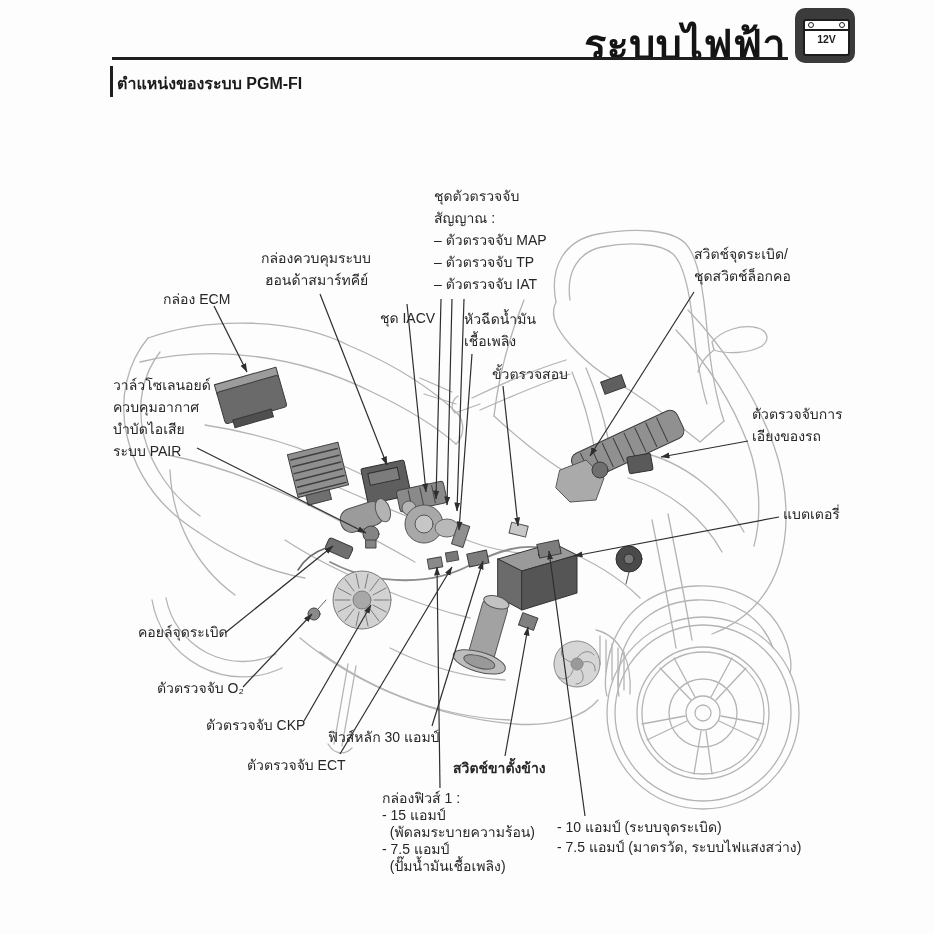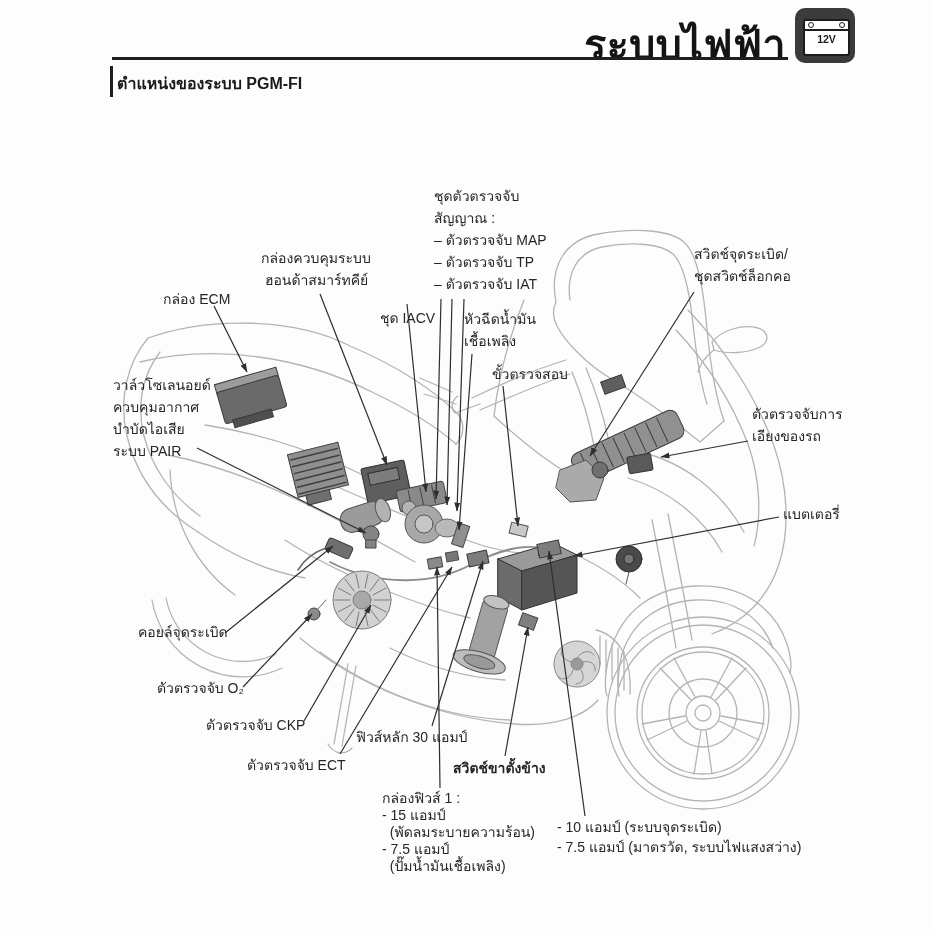--- a/index.html
+++ b/index.html
@@ -300,21 +300,21 @@
         </div>
         <div class="callout" style="left: 138px; top: 621px; line-height: 22px;">
           <div>คอยล์จุดระเบิด</div>
         </div>
         <div class="callout" style="left: 157px; top: 677px; line-height: 22px;">
           <div>ตัวตรวจจับ O₂</div>
         </div>
         <div class="callout" style="left: 206px; top: 714px; line-height: 22px;">
           <div>ตัวตรวจจับ CKP</div>
         </div>
-        <div class="callout" style="left: 328px; top: 726px; line-height: 22px; margin-left: 28px;">
+        <div class="callout" style="left: 328px; top: 726px; line-height: 22px;">
           <div>ฟิวส์หลัก 30 แอมป์</div>
         </div>
         <div class="callout" style="left: 247px; top: 754px; line-height: 22px;">
           <div>ตัวตรวจจับ ECT</div>
         </div>
         <div class="callout" style="left: 453px; top: 757px; line-height: 22px; font-weight: bold;">
           <div>สวิตช์ขาตั้งข้าง</div>
         </div>
         <div class="callout" style="left: 382px; top: 790px; line-height: 17px;">
           <div>กล่องฟิวส์ 1 :</div>

